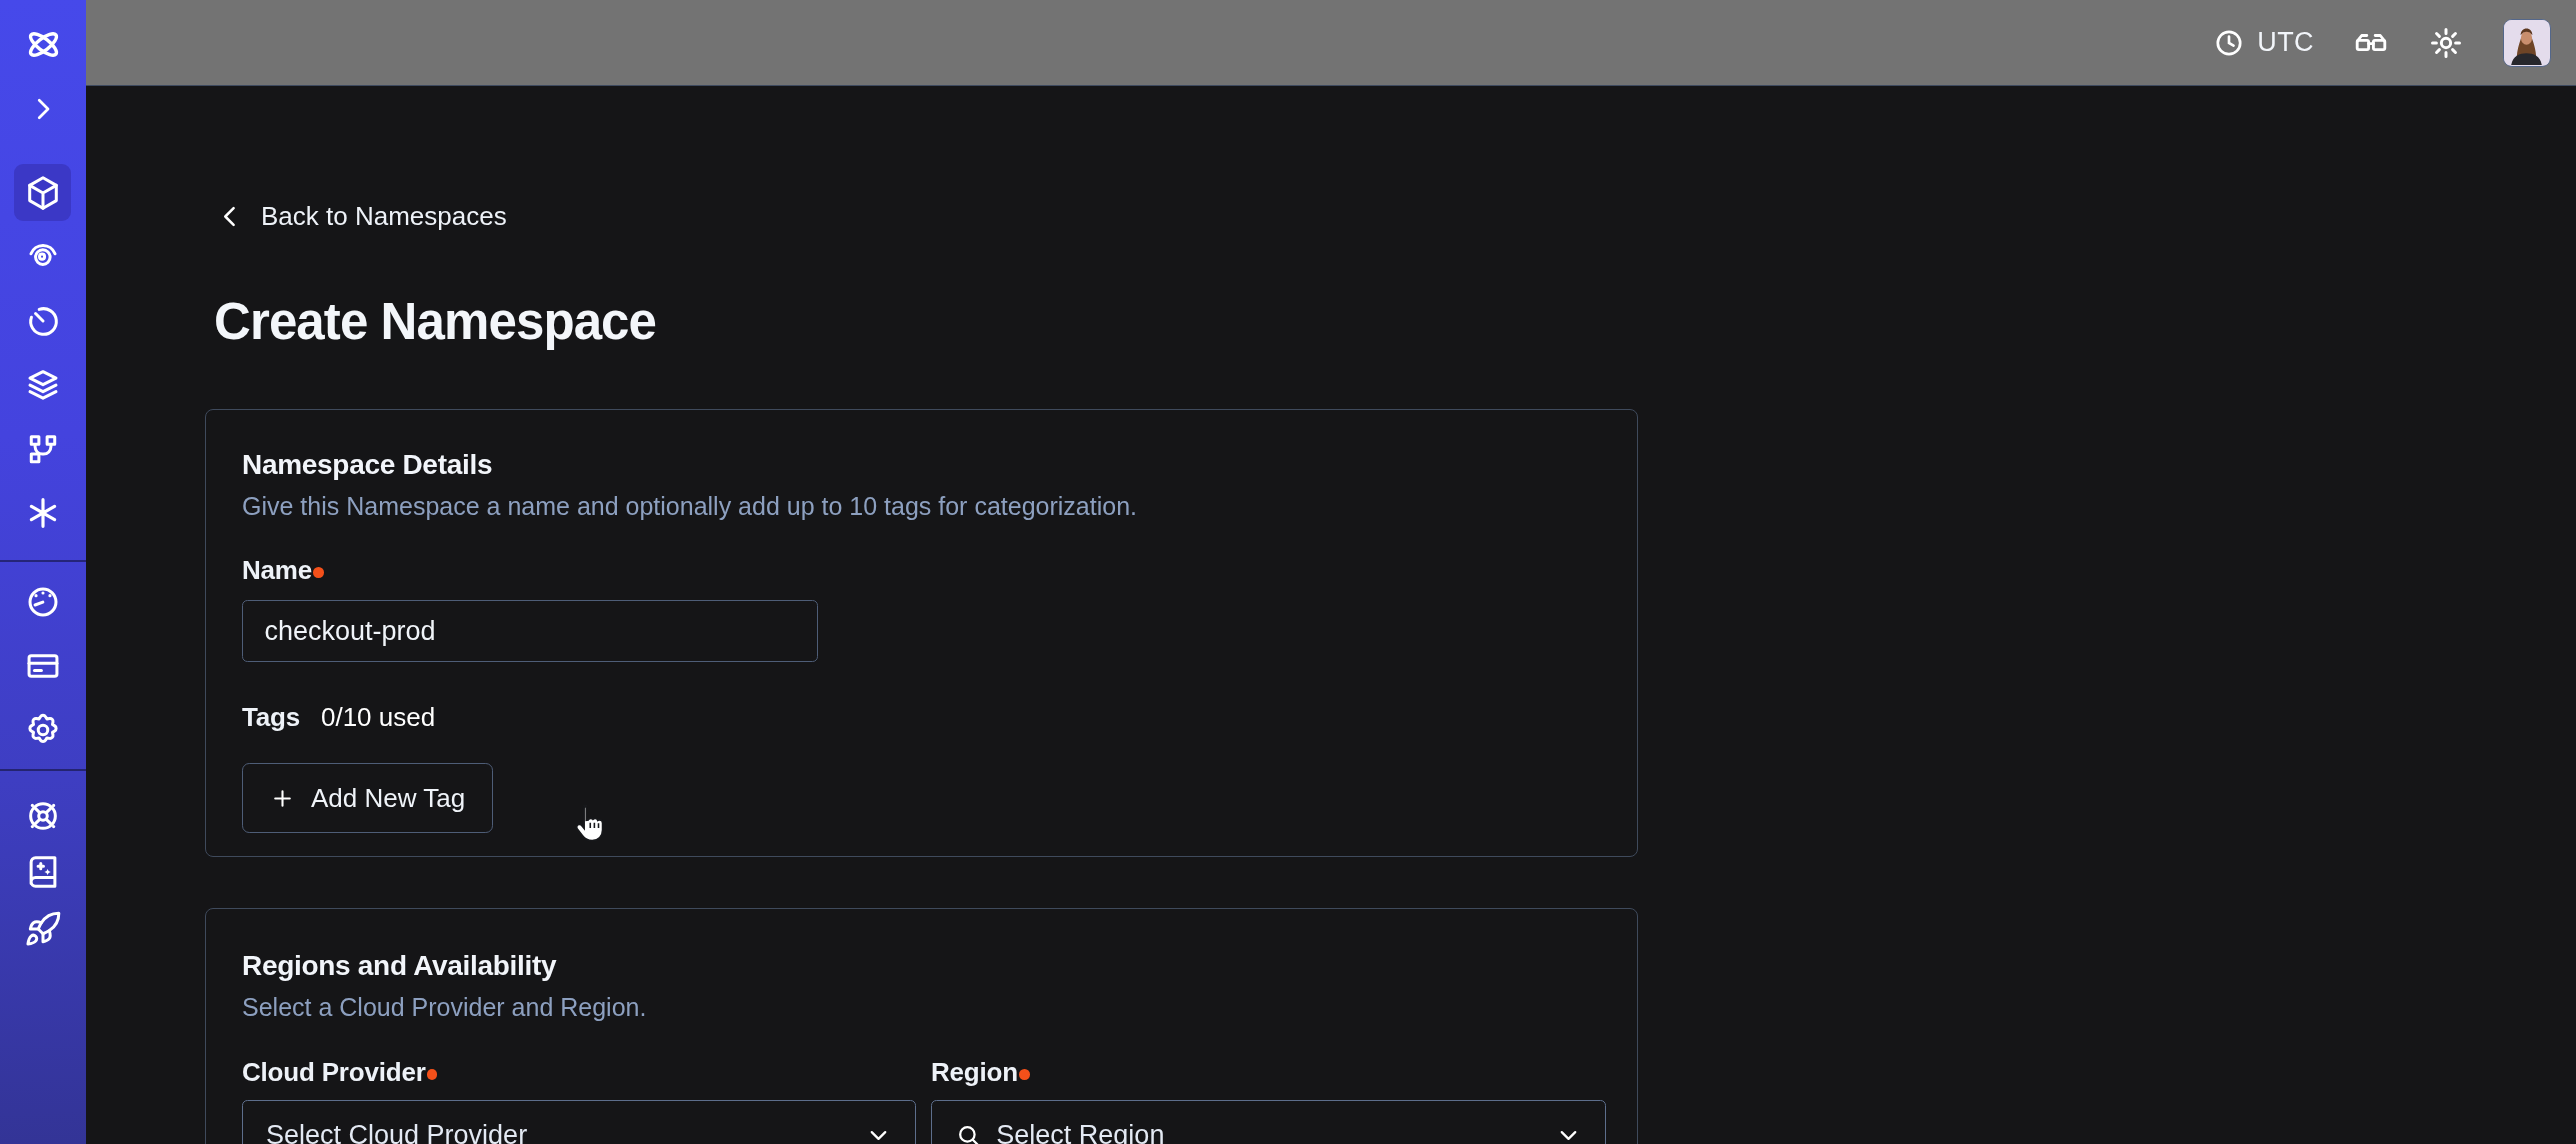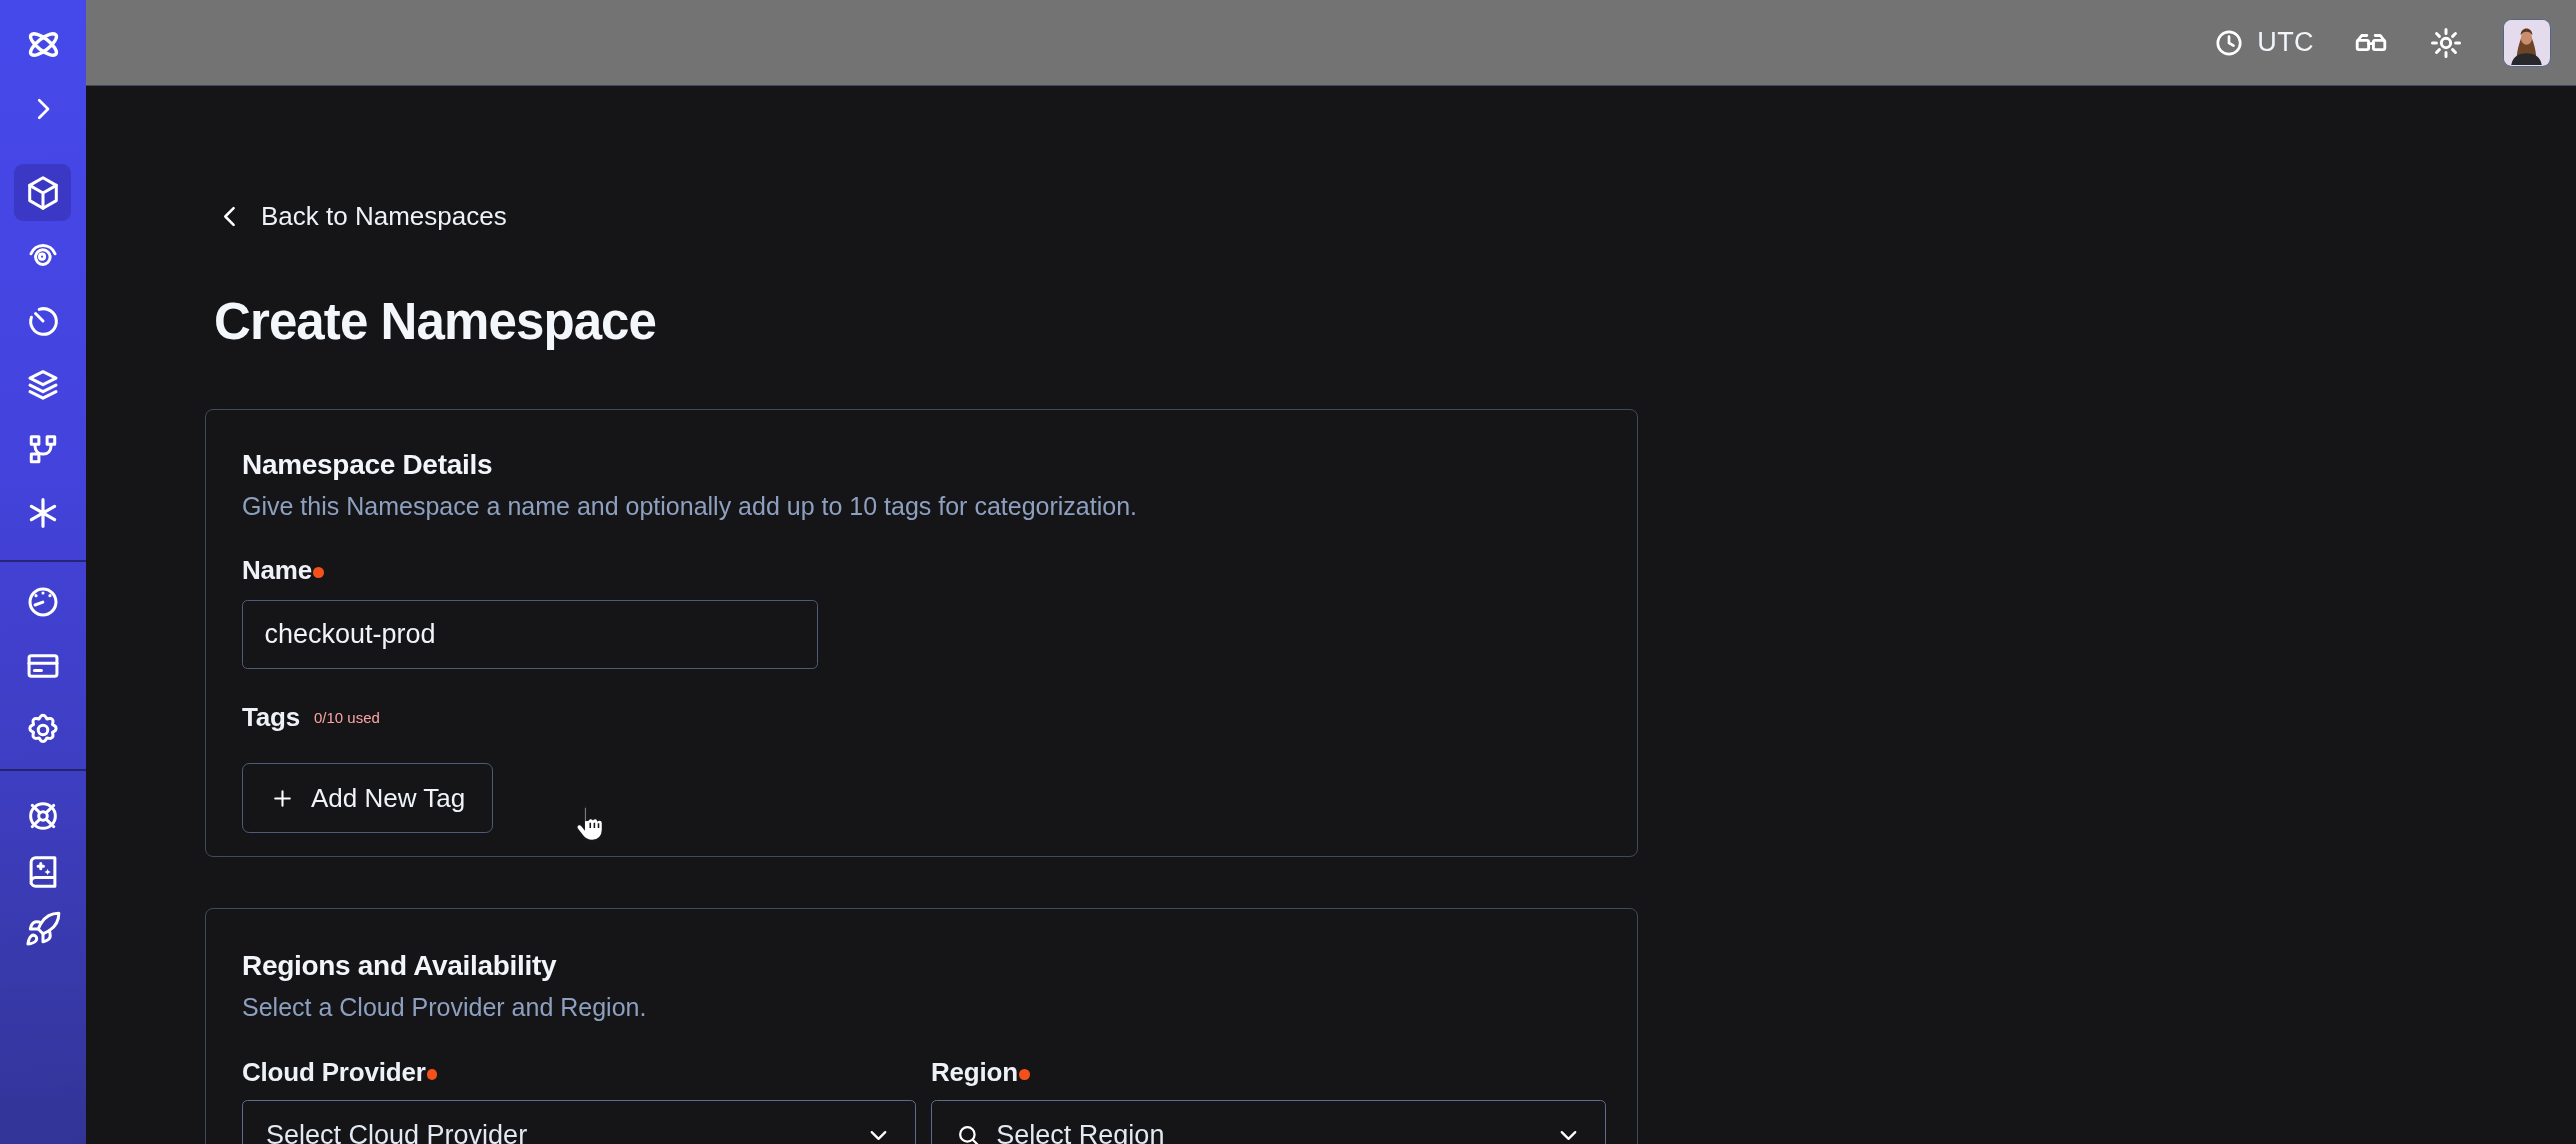--- a/index.html
+++ b/index.html
@@ -75,24 +75,24 @@
     letter-spacing:-0.3px; color:#f2f5fa;
   }
   .card-sub {
     position:absolute; left:36px; font-size:25px; color:#8da0c0;
   }
   .field-label-row {
     position:absolute; display:flex; align-items:center; gap:1px;
   }
   .field-label { font-size:26px; font-weight:700; color:#eef2f8; letter-spacing:-0.2px; }
   .req-dot { width:10.7px; height:10.7px; border-radius:50%; background:#f4501a; margin-top:3.6px; }
-  .tags-counter { font-size:15px; color:#fca5a5; margin-left:13px; }
+  .tags-counter { font-size:26px; color:#ffffff; margin-left:20px; }
 
   .text-input {
-    position:absolute; left:36px; top:190px; width:576px; height:69px;
+    position:absolute; left:36px; top:190px; width:576px; height:62px;
     background:transparent; border:1.8px solid #4e5d77; border-radius:5.4px;
     color:#f0f4f9; font-size:27px; padding:0 21.5px;
     font-family:"Liberation Sans","DejaVu Sans",sans-serif; outline:none;
   }
 
   .btn-outline {
     position:absolute; left:36px; top:353px; height:70px;
     display:inline-flex; align-items:center; gap:16px; padding:0 27px;
     background:transparent; border:1.8px solid #4e5d77; border-radius:7.2px;
     color:#f0f4f9; font-size:26px; cursor:pointer;

